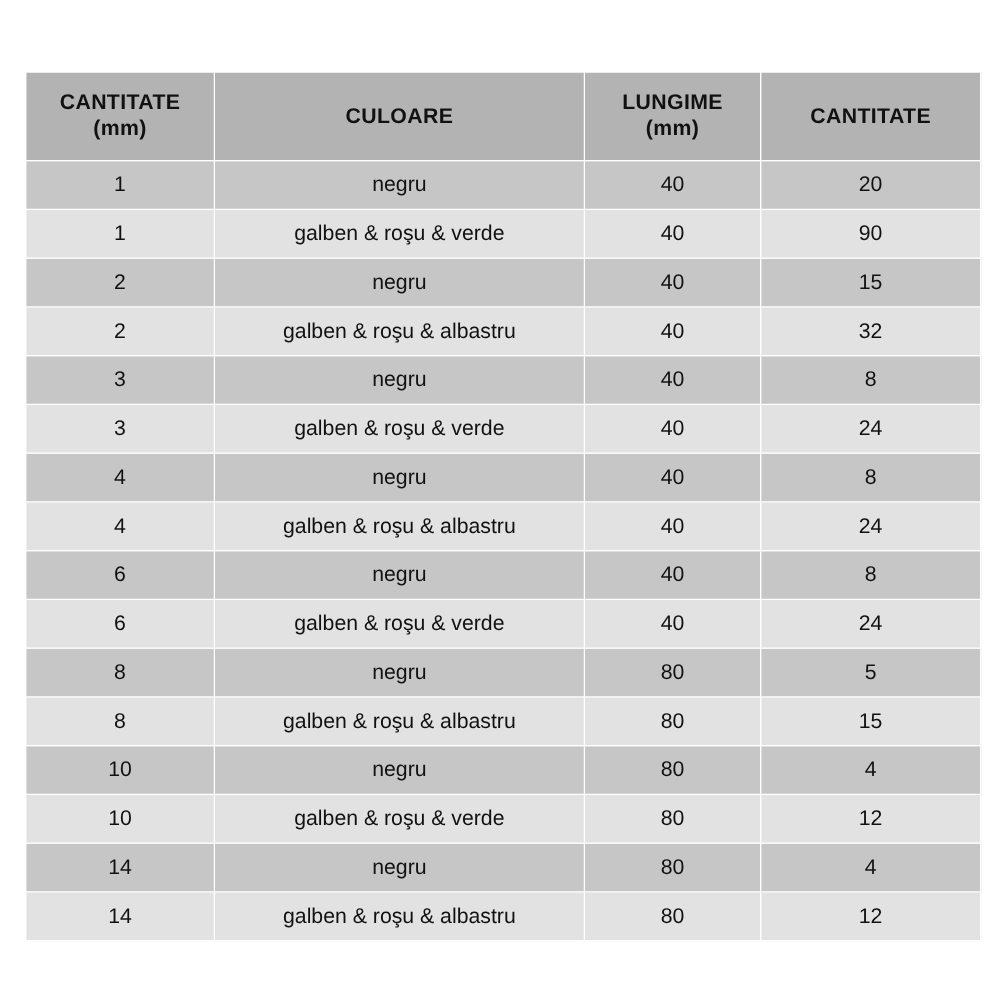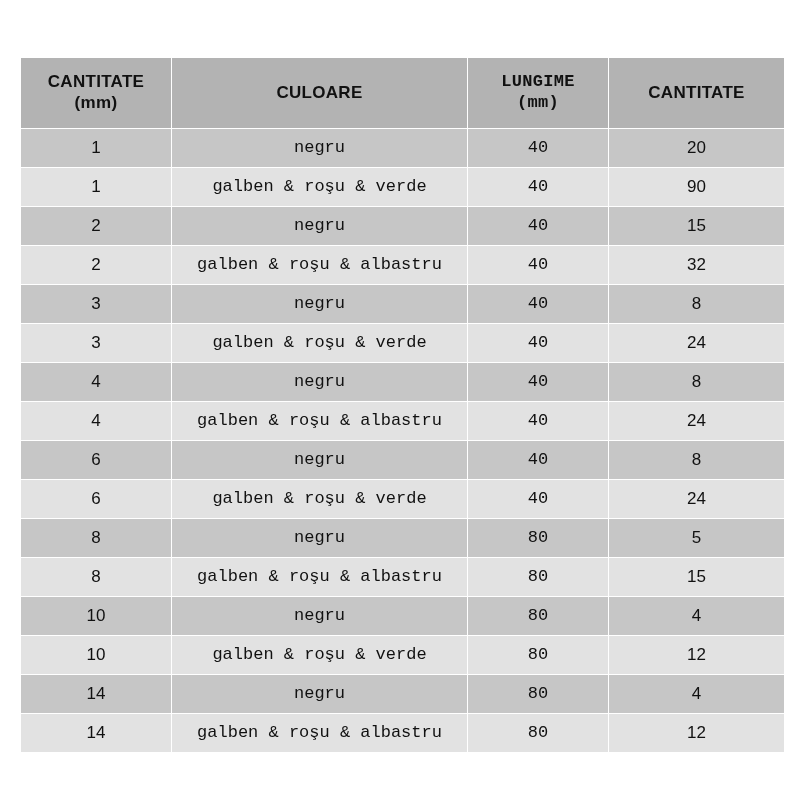--- a/index.html
+++ b/index.html
@@ -44,23 +44,23 @@
     letter-spacing: 0.3px;
     height: 70px;
   }
   thead th .hdr-main { display: block; }
   thead th .hdr-sub { display: block; font-weight: bold; }
   tbody tr.row-dark td { background: #c6c6c6; }
   tbody tr.row-light td { background: #e2e2e2; }
   tbody td { height: 38px; }
   .col-dim { width: 150px; }
   .col-col { width: 295px; }
-  .col-len { width: 140px; font-family: Liberation Mono, monospace; }
+  .col-len { width: 140px; }
   .col-qty { width: 175px; }
-  td.cell-color { font-size: 17px; font-family: Liberation Mono, monospace; }
+  td.cell-color { font-size: 17px; }
 </style>
 </head>
 <body>
 
 <div id="page">
   <div id="table-wrap">
     <table class="spec-table">
       <thead>
         <tr>
           <th class="col-dim">

